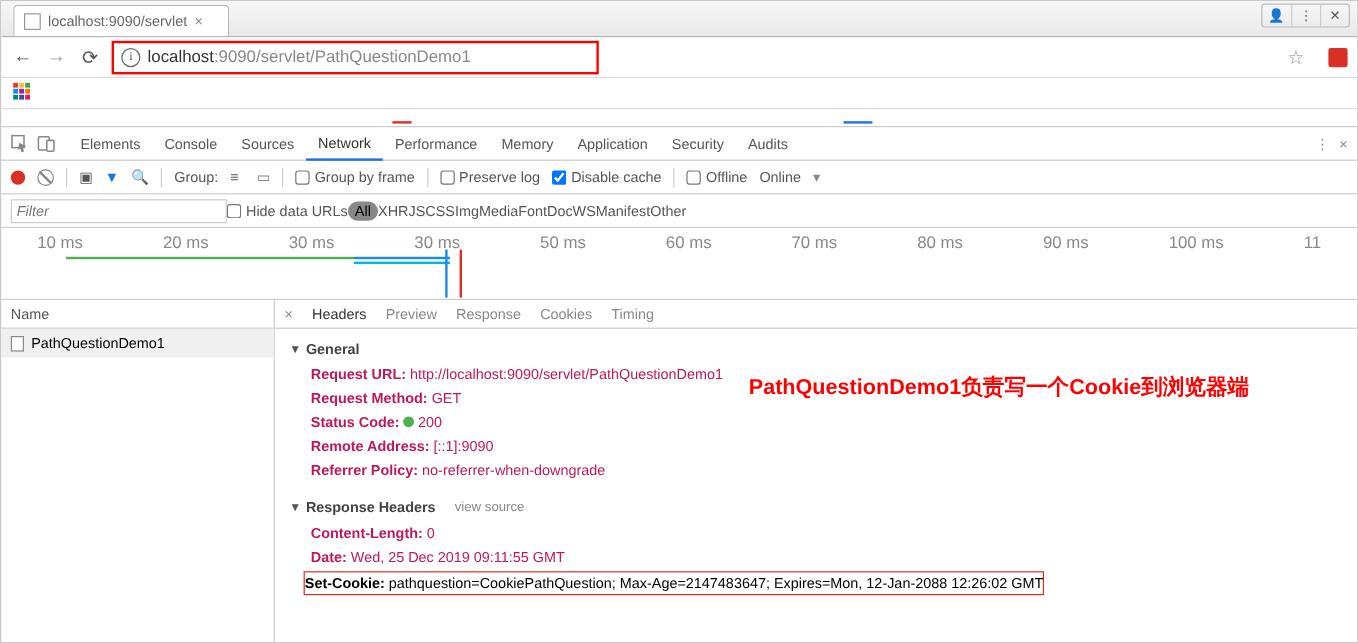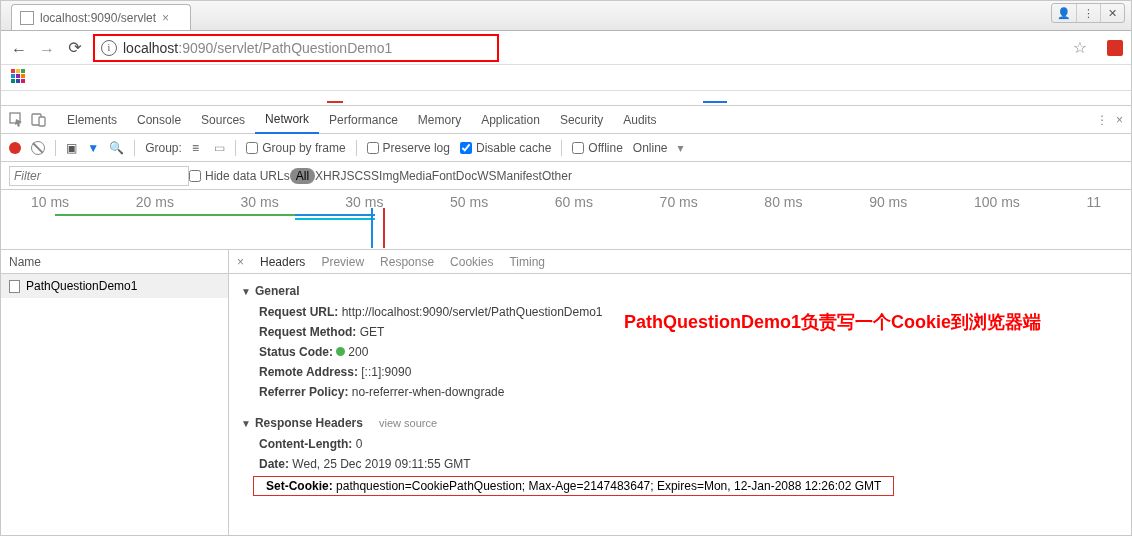--- a/index.html
+++ b/index.html
@@ -68,26 +68,26 @@
 .left-header { height: 24px; border-bottom: 1px solid #ccc; display: flex; align-items: center; padding: 0 8px; font-size: 12px; color: #555; }
 .left-item { height: 24px; display: flex; align-items: center; padding: 0 8px; font-size: 12px; gap: 6px; background: #f0f0f0; }
 .file-ic { width: 11px; height: 13px; border: 1px solid #888; background: #fff; }
 .right-pane { flex: 1; overflow: auto; position: relative; }
 .right-tabs { height: 24px; border-bottom: 1px solid #ccc; display: flex; align-items: center; padding: 0 8px; gap: 16px; font-size: 12px; color: #888; }
 .right-tabs .close-x { color: #888; }
 .right-tab.active { color: #333; }
 .section { padding: 6px 12px; font-size: 12px; font-family: Consolas, monospace; }
 .section-head { font-weight: bold; color: #444; font-family: Arial; display: flex; align-items: center; gap: 4px; padding: 4px 0; }
 .section-head .tri { color: #555; font-size: 10px; }
-.kv { padding: 3px 0 3px 18px; color: #404040; }
+.kv { padding: 3px 0 3px 18px; color: #be185d; }
 .kv b { font-weight: bold; font-family: Arial; }
 .status-dot { display:inline-block; width:9px; height:9px; background:#4caf50; border-radius:50%; margin-right:3px;}
 .view-source { color: #888; font-weight: normal; margin-left: 12px; font-family: Arial; font-size: 11px; }
 .annotation { position: absolute; color: #ff0000; font-size: 18px; font-weight: bold; top: 60px; right: 90px; font-family: Arial, "Microsoft YaHei"; }
-.setcookie-box { border: 1px solid #d93025; padding: 2px 12px; margin: 2px 0 16px 12px; display: inline-block; }
+.setcookie-box { border: 1px solid #d93025; padding: 2px 0; margin: 2px 0 16px 12px; display: inline-block; }
 </style>
 </head>
 <body>
 
 <div class="window-controls">
   <span>👤</span>
   <span>⋮</span>
   <span>✕</span>
 </div>
 

